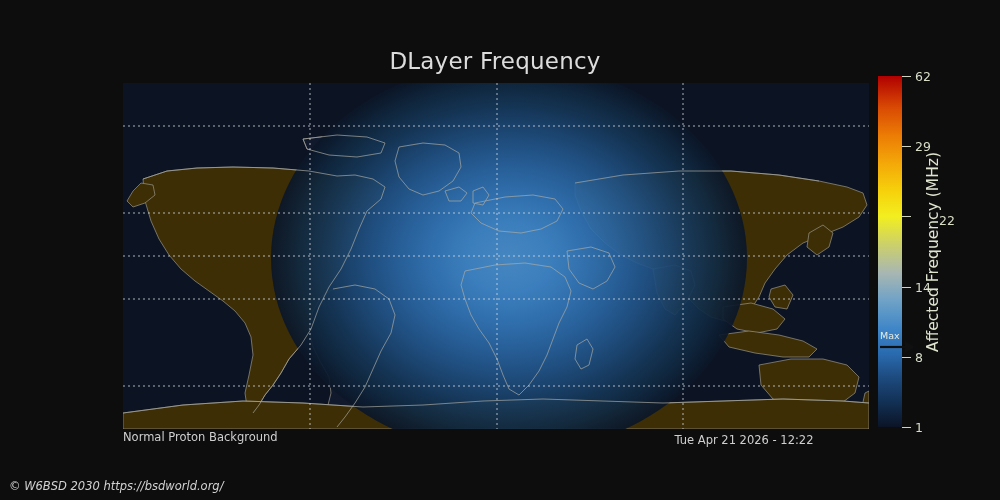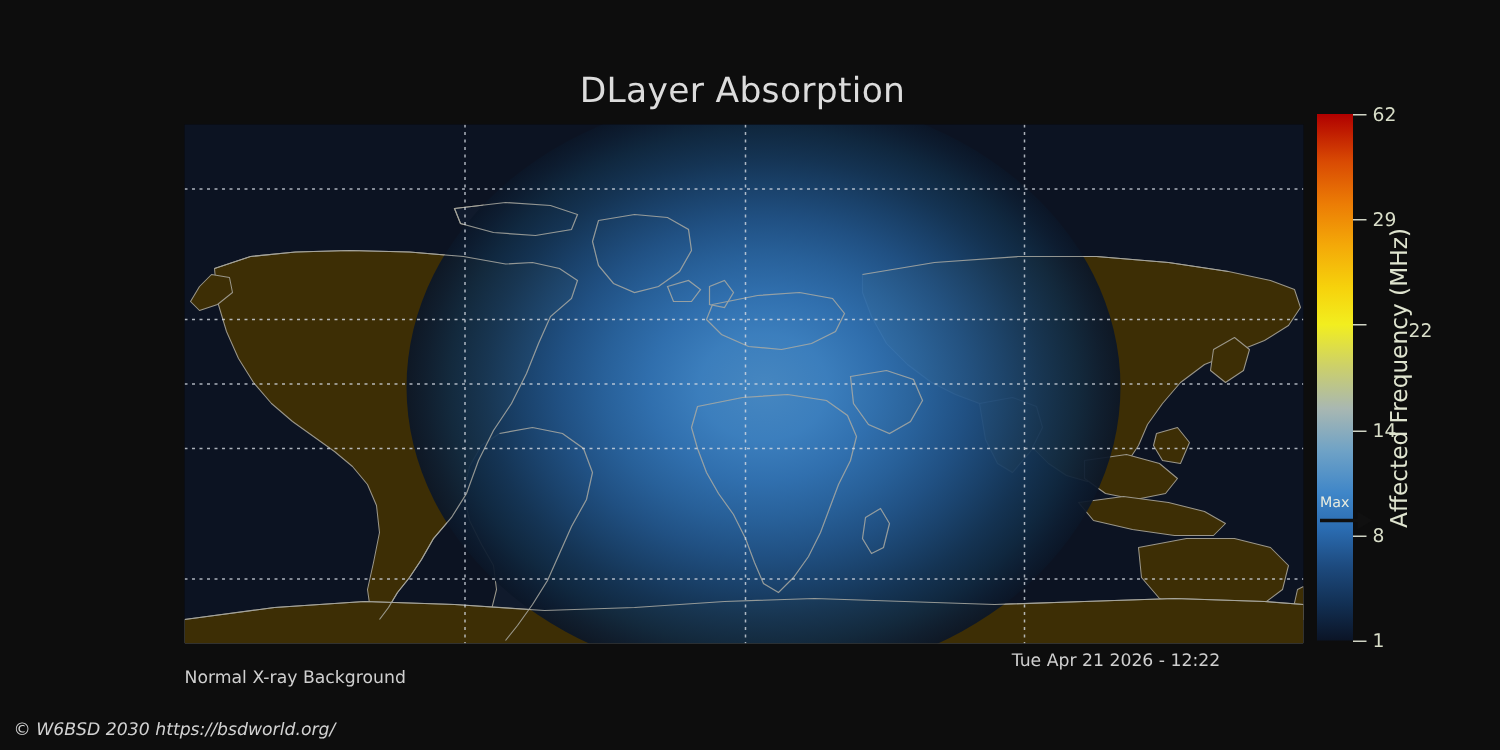--- a/index.html
+++ b/index.html
@@ -159,21 +159,21 @@
     font-style: italic;
     color: #d2d2d2;
     font-family: "DejaVu Sans", sans-serif;
   }
 </style>
 </head>
 <body>
 
 <div id="stage">
 
-  <div class="chart-title">DLayer Absorption</div>
+  <div class="chart-title">DLayer Frequency</div>
 
   <div id="map-panel">
     <svg id="map-svg" width="746" height="346" viewBox="0 0 746 346">
       <defs>
         <radialGradient id="absorbGrad" cx="50%" cy="50%" r="50%">
           <stop offset="0%" stop-color="#4a8fcc"></stop>
           <stop offset="18%" stop-color="#3f86c8"></stop>
           <stop offset="32%" stop-color="#3376b8"></stop>
           <stop offset="45%" stop-color="#2a66a2"></stop>
           <stop offset="57%" stop-color="#22558a"></stop>
@@ -321,18 +321,18 @@
   </div>
 
   <div id="max-marker" style="top: 329.757px;">
     <span class="max-text">Max</span>
     <svg width="36" height="26">
       <line x1="1" y1="17" x2="27" y2="17" stroke="#101010" stroke-width="2.2"></line>
       <polygon points="26,11 36,17 26,23" fill="#101010"></polygon>
     </svg>
   </div>
 
-  <div class="note-left" id="note-xray">Normal X-ray Background</div>
+  <div class="note-left" id="note-proton">Normal Proton Background</div>
 
   <div id="timestamp">Tue Apr 21 2026 - 12:22</div>
 
   <div id="copyright">© W6BSD 2030 https://bsdworld.org/</div>
 </div>
 
 </body></html>

